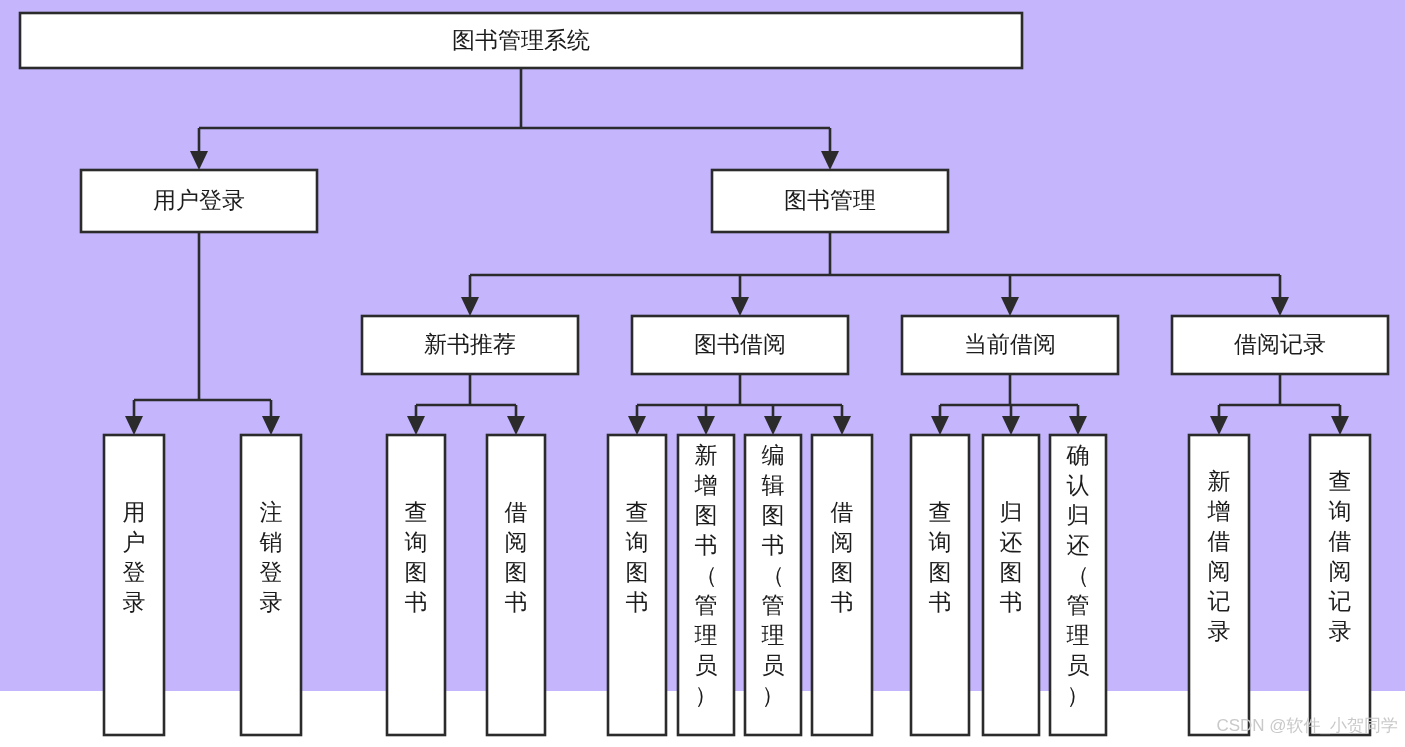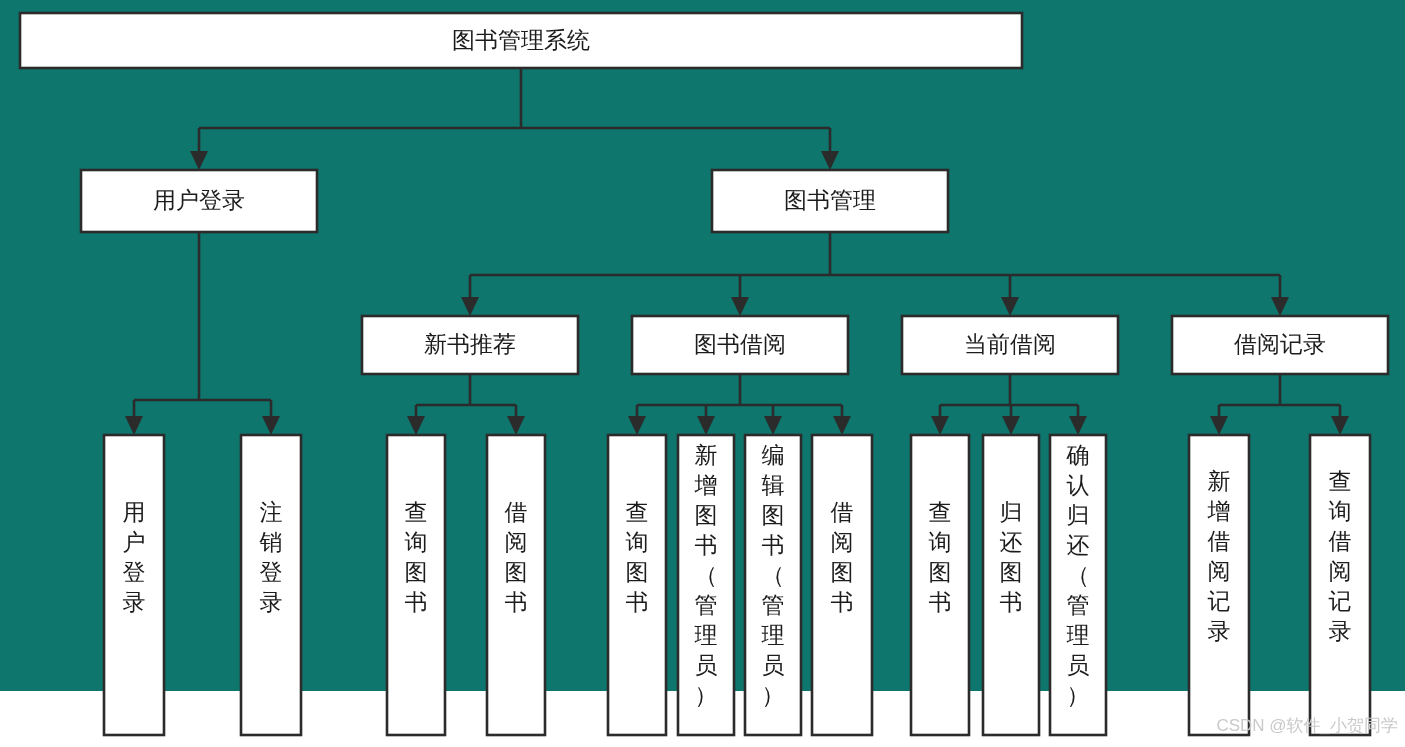--- a/index.html
+++ b/index.html
@@ -11,21 +11,21 @@
   body {
     width: 1405px;
     height: 747px;
     font-family: "Liberation Sans", "DejaVu Sans", sans-serif;
     overflow: hidden;
   }
   #diagram-root {
     position: relative;
     width: 1405px;
     height: 691px;
-    background: #0f766e;
+    background: #c4b5fd;
   }
   svg.chart-svg {
     position: absolute;
     top: 0;
     left: 0;
     width: 1405px;
     height: 747px;
     display: block;
   }
   .node-box {

